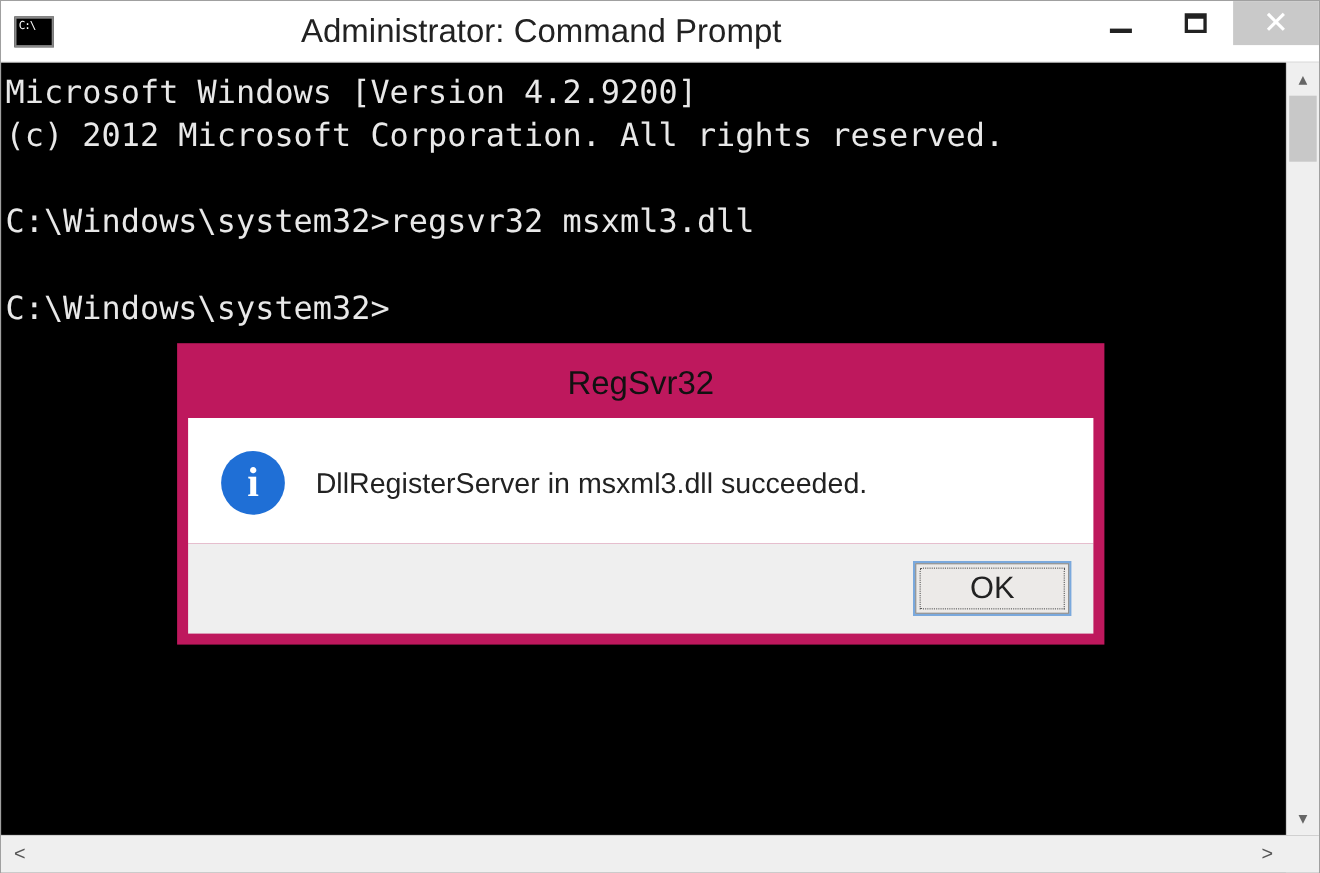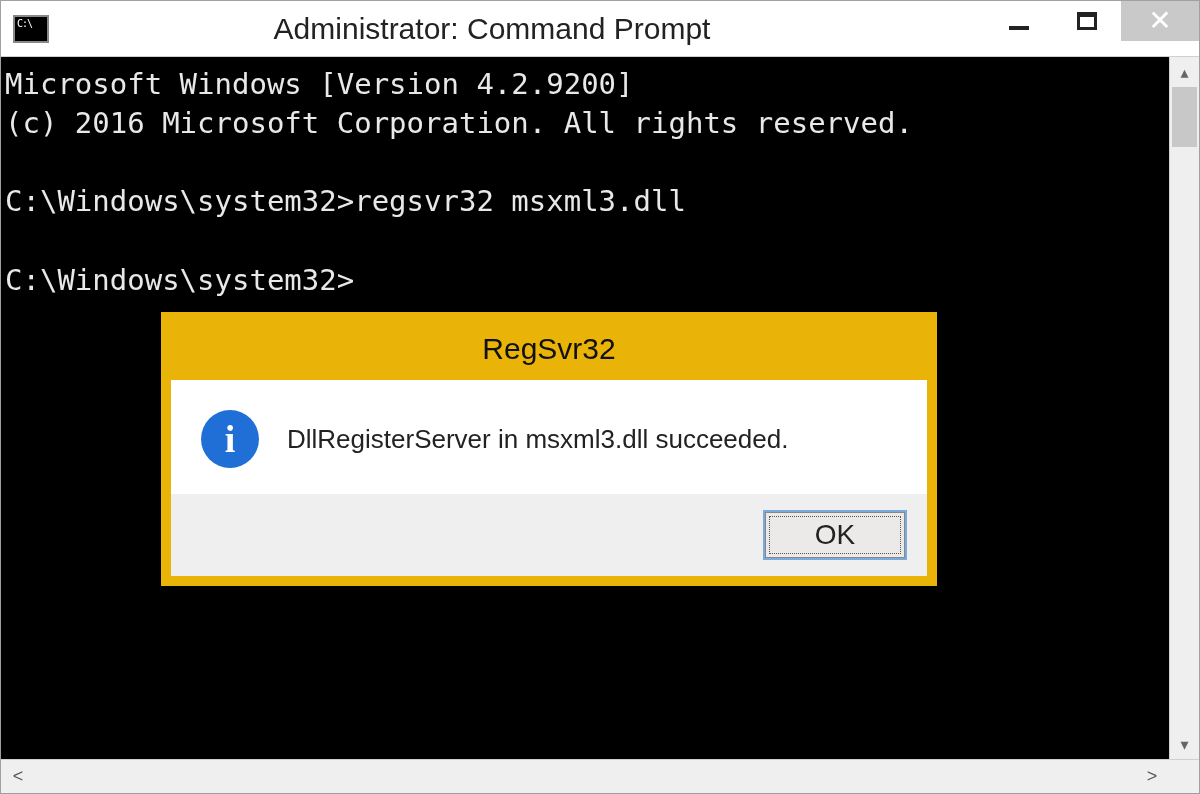--- a/index.html
+++ b/index.html
@@ -168,22 +168,22 @@
       width: 30px;
       height: 100%;
       background: #efefef;
     }
 
     
     .dialog {
       position: absolute;
       left: 160px;
       top: 255px;
-      width: 776px;
-      background: #eab308;
+      width: 843px;
+      background: #be185d;
       padding: 10px;
       box-shadow: 4px 4px 14px rgba(0,0,0,.35);
     }
     .dialog-title {
       text-align: center;
       color: #111;
       font-size: 30px;
       font-weight: 400;
       padding: 10px 0 14px;
     }
@@ -247,21 +247,21 @@
       </button>
       <button class="titlebar-btn close">
         <span class="close-glyph">✕</span>
       </button>
     </div>
   </div>
 
   <div class="content-area">
     <div class="terminal-wrap">
       <div class="terminal"><span>Microsoft Windows [Version 4.2.9200]</span>
-<span>(c) 2016 Microsoft Corporation. All rights reserved.</span>
+<span>(c) 2012 Microsoft Corporation. All rights reserved.</span>
 <span></span>
 <span>C:\Windows\system32&gt;regsvr32 msxml3.dll</span>
 <span></span>
 <span>C:\Windows\system32&gt;</span></div>
 
       <div class="vscrollbar">
         <div class="vscroll-arrow">▴</div>
         <div class="vscroll-track">
           <div class="vscroll-thumb"></div>
         </div>

